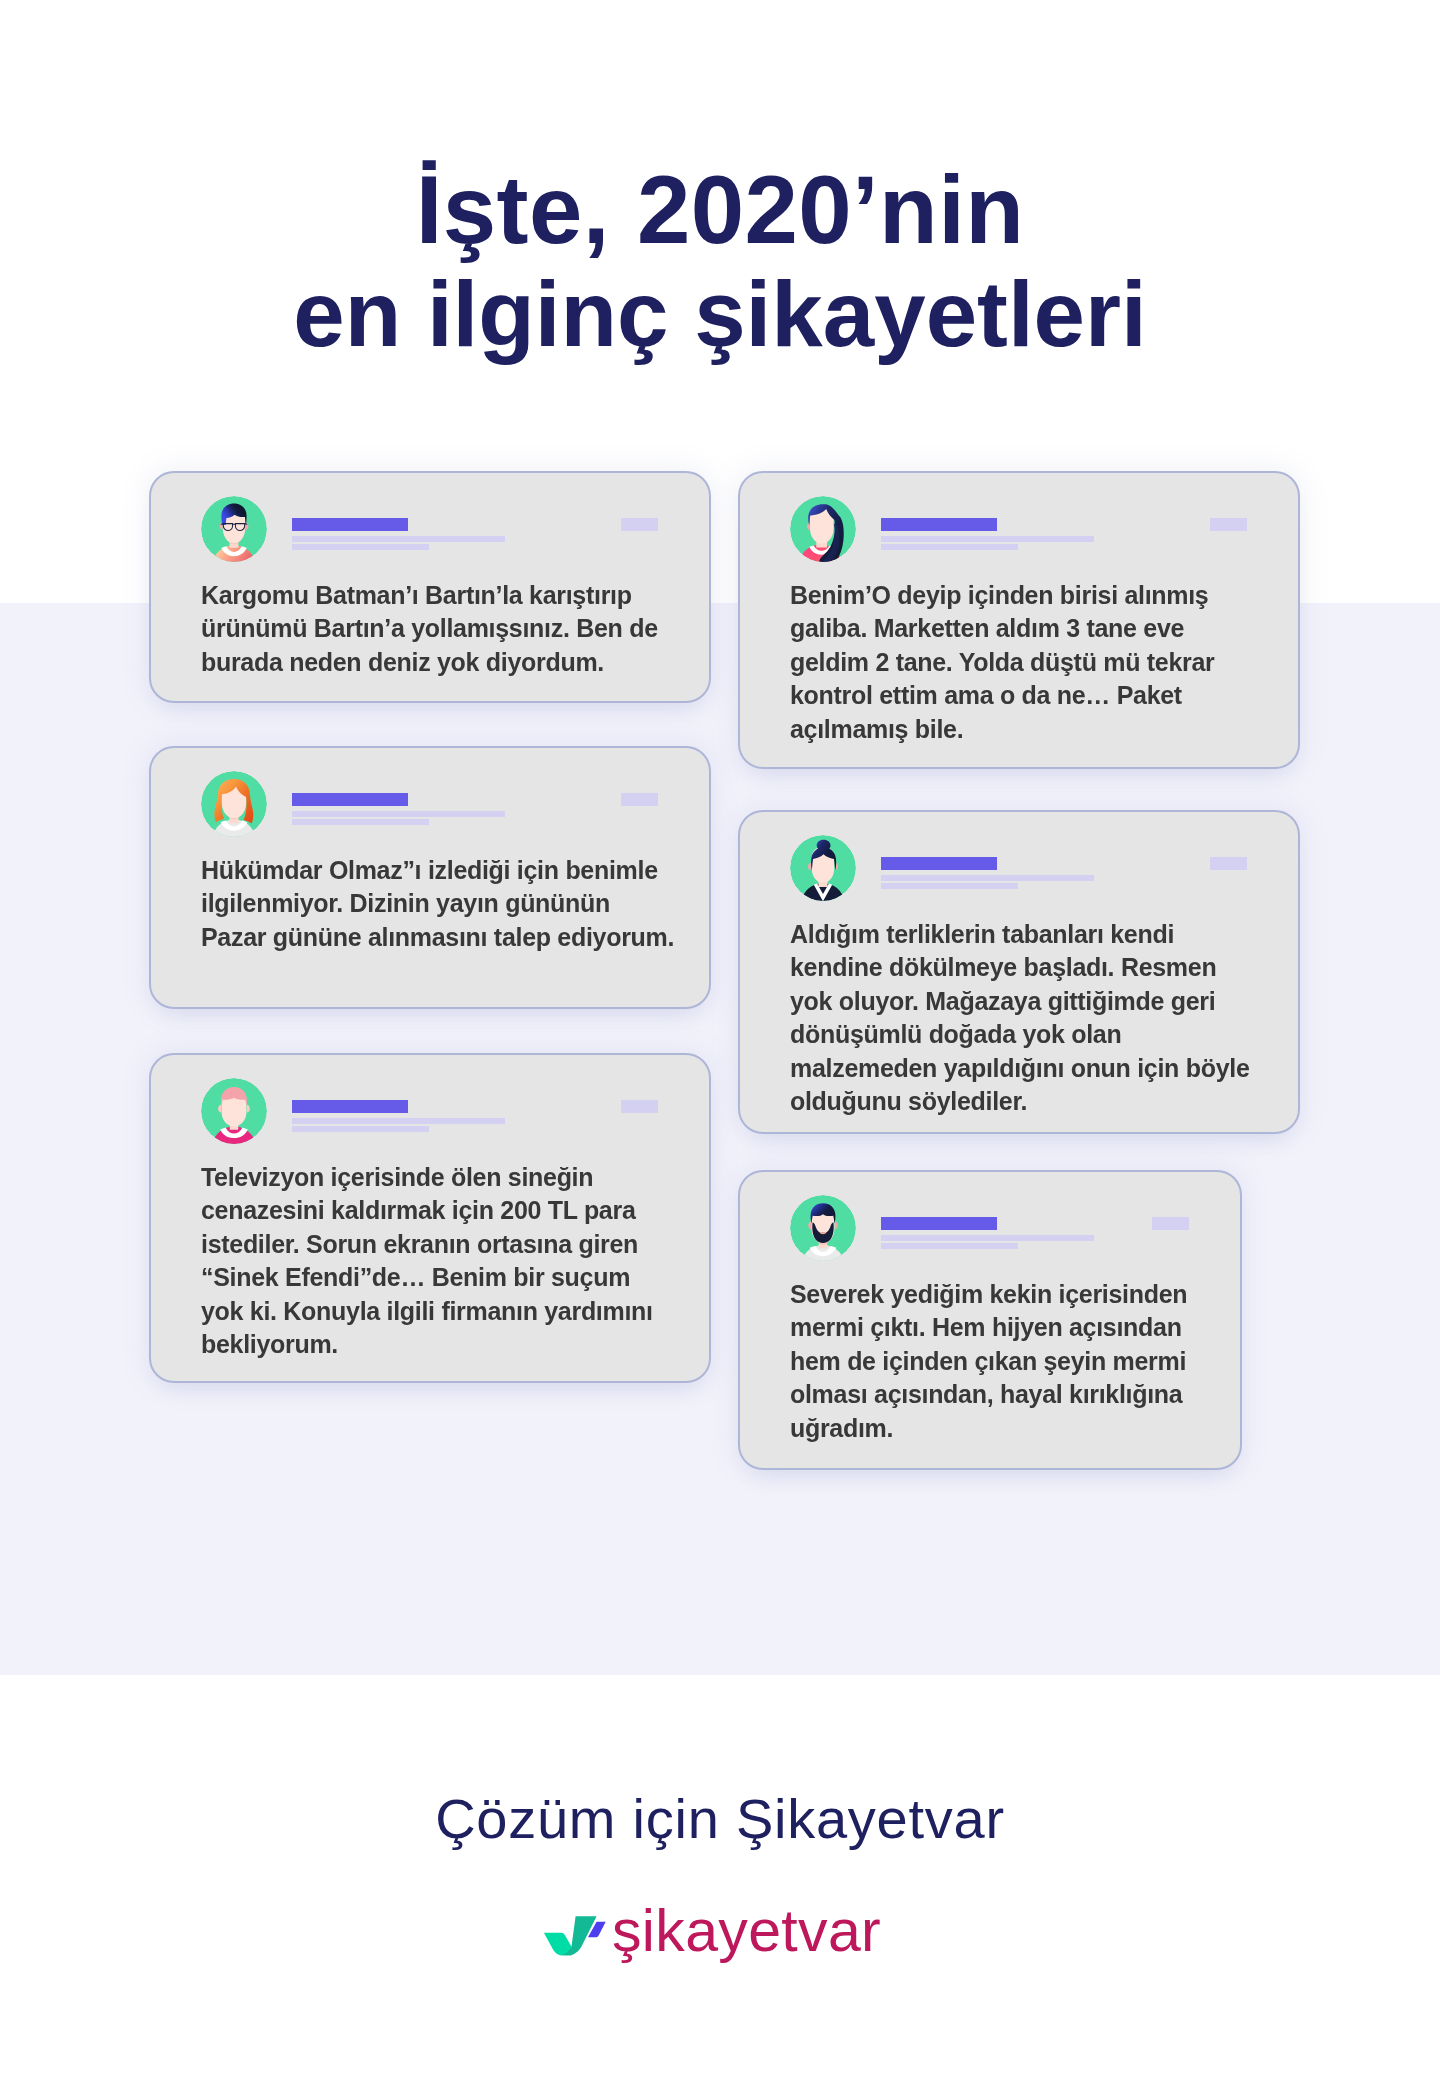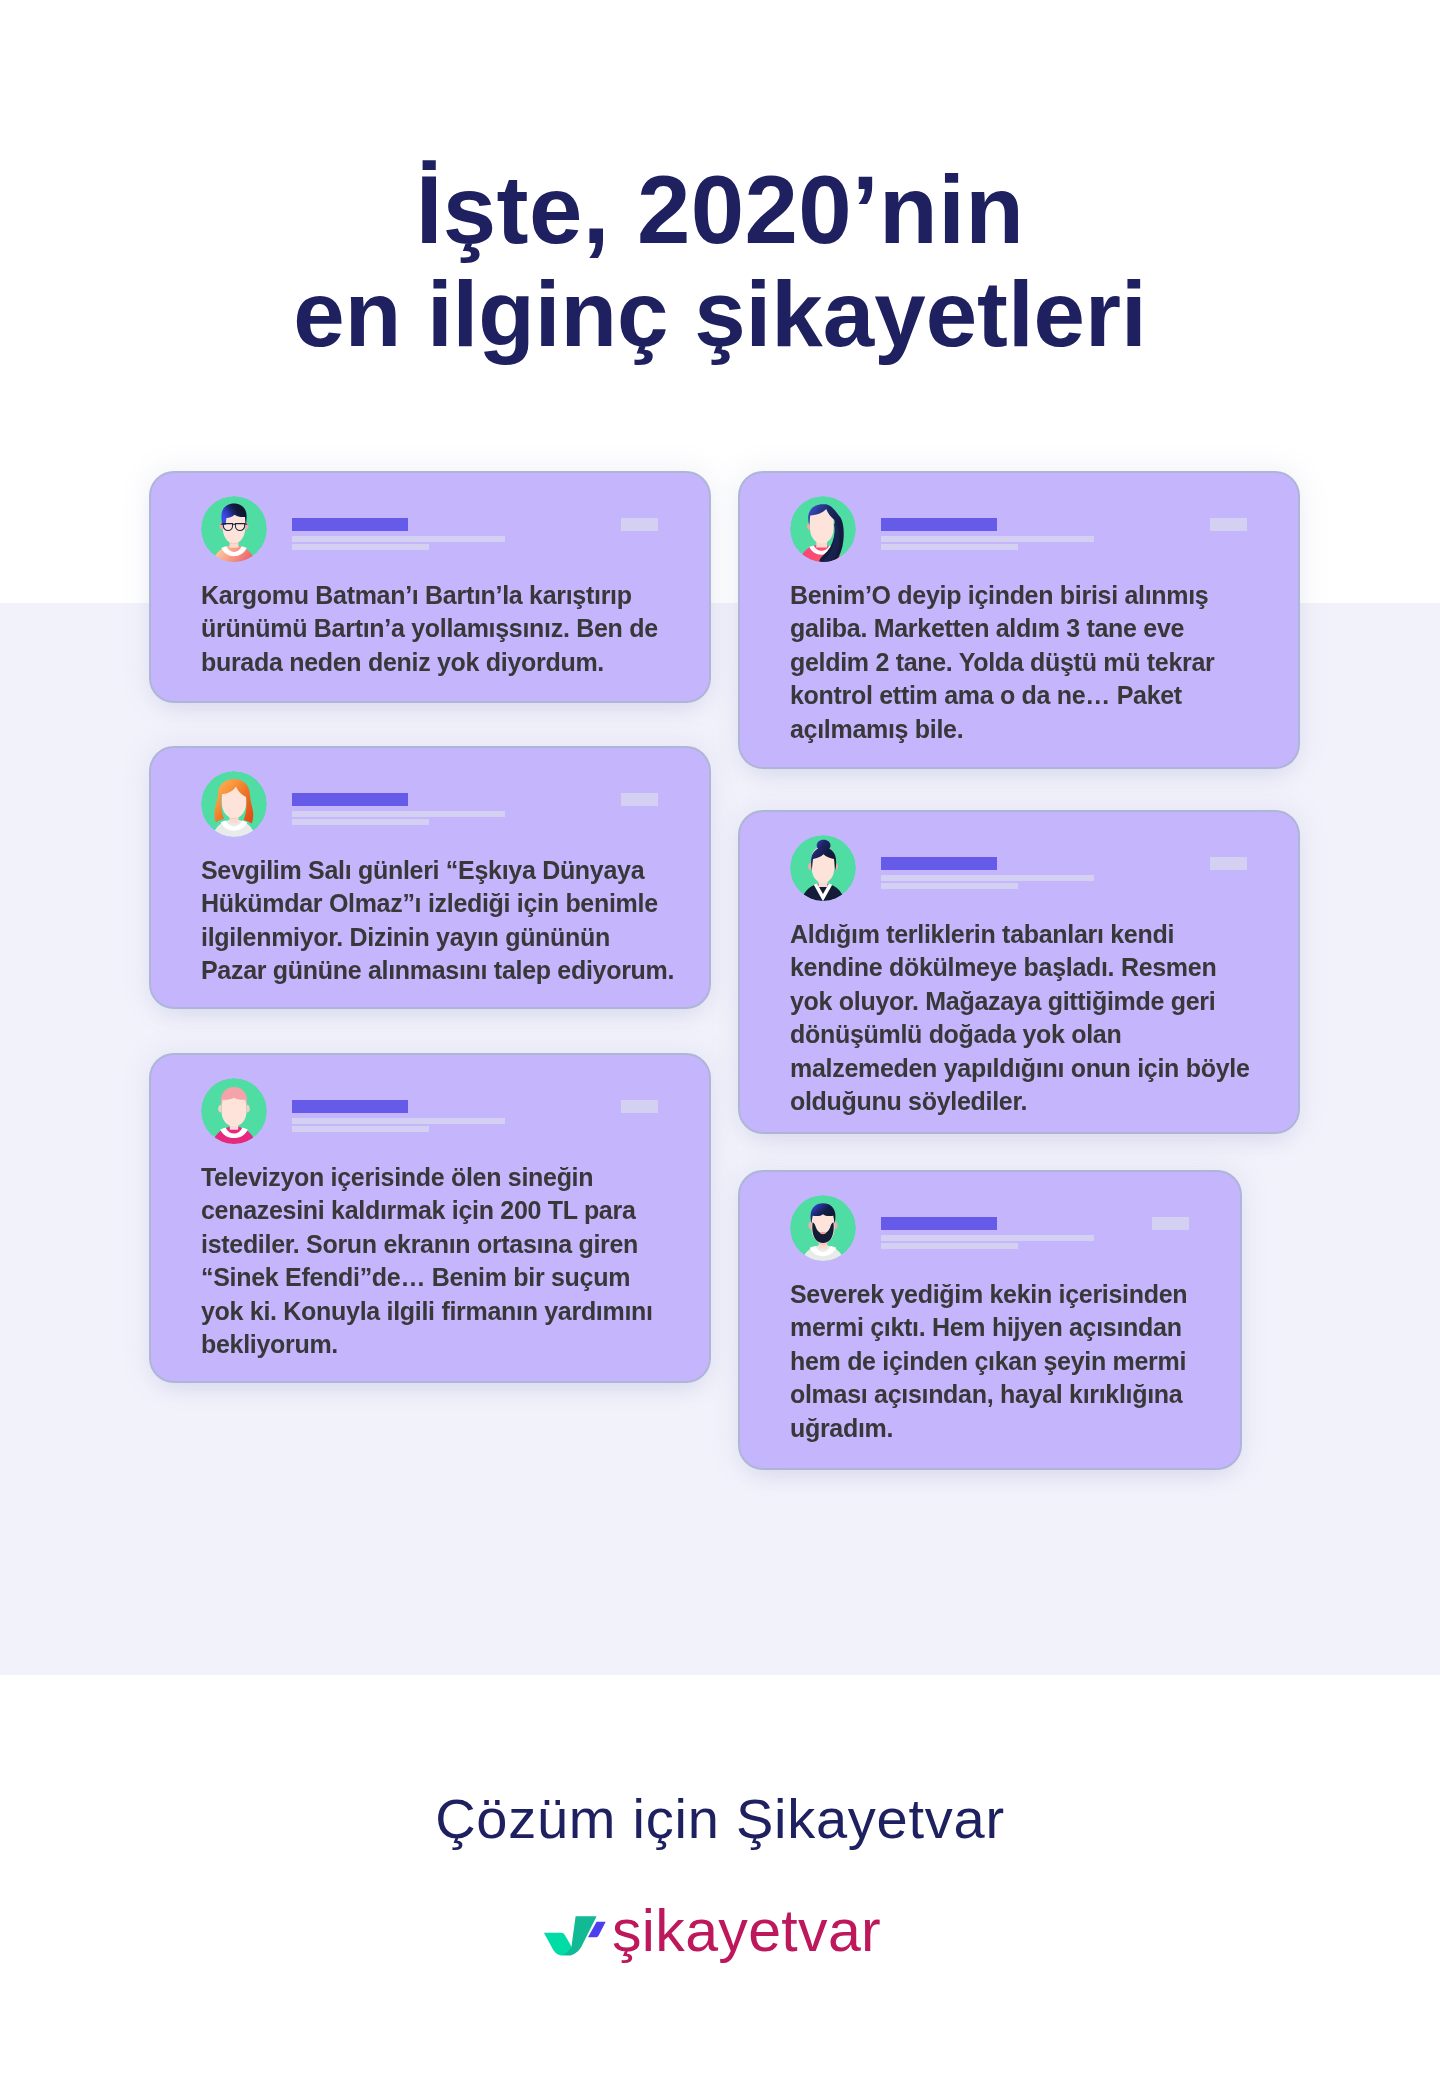--- a/index.html
+++ b/index.html
@@ -5,21 +5,21 @@
 <style>
   html,body{margin:0;padding:0;}
   body{width:1440px;height:2081px;background:#fff;
        font-family:"Liberation Sans",sans-serif;
        -webkit-font-smoothing:antialiased;overflow:hidden;}
   .page{position:relative;width:1440px;height:2081px;background:#fff;overflow:hidden;}
   .band{position:absolute;left:0;top:603px;width:1440px;height:1072px;background:#f2f2fb;}
   .title{position:absolute;left:0;top:0;width:1440px;text-align:center;color:#1e2060;font-weight:700;}
   .t1{position:absolute;left:0;top:155px;width:1440px;font-size:96px;line-height:110px;letter-spacing:0.4px;}
   .t2{position:absolute;left:0;top:259px;width:1440px;font-size:92.5px;line-height:110px;}
-  .card{position:absolute;background:#c4b5fd;border:2px solid #aeb6d8;
+  .card{position:absolute;background:#e5e5e5;border:2px solid #aeb6d8;
         border-radius:25px;box-sizing:border-box;
         box-shadow:0 0 26px 6px rgba(120,130,190,0.09), 0 14px 24px -14px rgba(80,90,160,0.16);}
   .av{position:absolute;left:50px;top:23px;width:66px;height:66px;}
   .av svg{display:block;width:66px;height:66px;border-radius:50%;}
   .b1{position:absolute;left:141px;top:45px;width:116px;height:13px;background:#665be8;}
   .b2{position:absolute;left:141px;top:63px;width:213px;height:6px;background:#d3d0f2;}
   .b3{position:absolute;left:141px;top:71px;width:137px;height:6px;background:#d3d0f2;}
   .pill{position:absolute;right:51px;top:45px;width:37px;height:13px;background:#d3d0f2;}
   .ctext{position:absolute;left:50px;top:106px;width:500px;color:#383838;
          font-size:25px;line-height:33.4px;font-weight:700;letter-spacing:-0.3px;
@@ -162,21 +162,20 @@
 <path d="M33 9.6c6.7 0 12.1 4.8 12.1 11.4v11.4c0 8.3-5.4 14.9-12.1 14.9s-12.1-6.6-12.1-14.9V21c0-6.6 5.4-11.4 12.1-11.4z" fill="#fde3da"></path>
 <path d="M33 8c-9.7 0-15.8 6.2-16.1 14.6-.2 5.1-1.6 9.9-2.6 13.5-1.4 5.3-1.2 10.3.5 15.4 2.2-1.6 5-2.9 8.2-3.7-2.1-4.7-2.9-10.5-2.9-16.3 0-2.8.2-6 .6-8.2 6.2-.4 11.8-3.5 14.3-7.7 1.5 4 5.3 8.2 10.1 10.4.3 2.4.4 4.7.4 6.8 0 5.6-.8 11.6-2.9 16.1 3.2.8 6 2 8.2 3.7 1.8-5.1 2-10.1.5-15.8-.9-3.7-2.2-8.6-2.4-13.7C48.5 14.2 42.7 8 33 8z" fill="url(#g3a)"></path>
 </g>
           </svg>
         </div>
       <div class="b1"></div>
       <div class="b2"></div>
       <div class="b3"></div>
       <div class="pill"></div>
       <div class="ctext">
-          <div>Sevgilim Salı günleri “Eşkıya Dünyaya</div>
           <div>Hükümdar Olmaz”ı izlediği için benimle</div>
           <div>ilgilenmiyor. Dizinin yayın gününün</div>
           <div>Pazar gününe alınmasını talep ediyorum.</div>
         </div>
     </div>
     <div class="card" style="left:738px;top:810px;width:562px;height:324px;">
       <div class="av">
           <svg viewBox="0 0 66 66">
 <defs>
 <clipPath id="c4">

